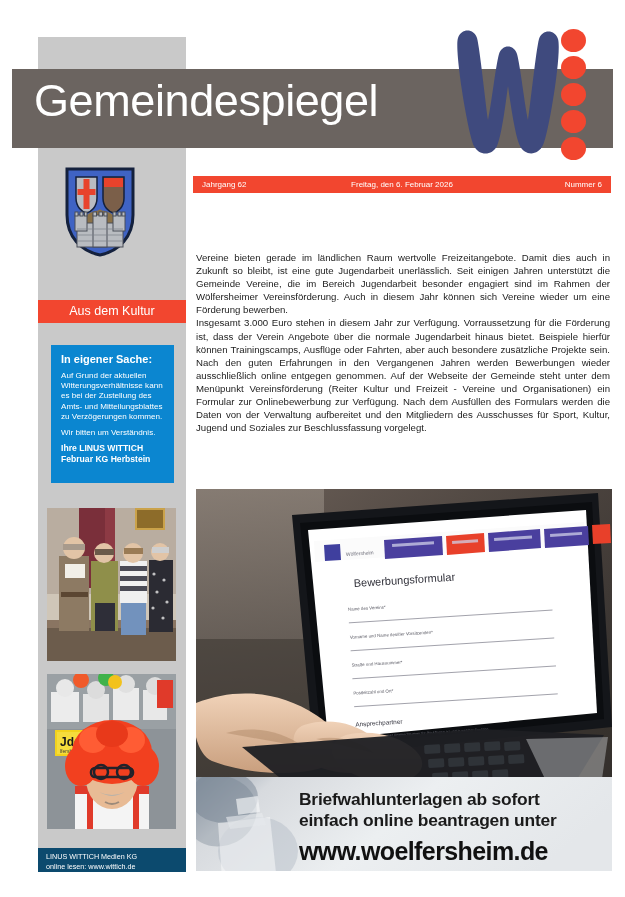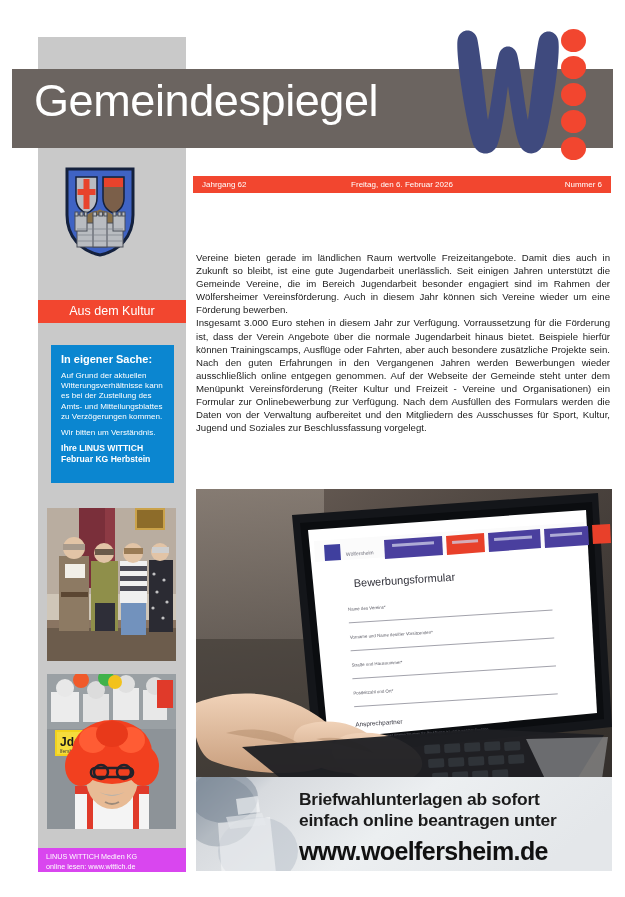--- a/index.html
+++ b/index.html
@@ -83,21 +83,21 @@
   .bluebox .bb-b{font-size:8.6px;font-weight:bold;line-height:10.6px;}
 
   
   .sbphoto{position:absolute;left:47px;top:508px;width:129px;height:153px;overflow:hidden;background:#d7cfc4;}
   .sbphoto2{position:absolute;left:47px;top:674px;width:129px;height:155px;overflow:hidden;background:#9aa2a6;}
   .sbphoto svg,.sbphoto2 svg{display:block;width:100%;height:100%;}
 
   
   .sbfooter{
     position:absolute;left:38px;top:848px;width:148px;height:24px;
-    background:#d946ef;color:#ffffff;font-size:7.2px;line-height:9.5px;
+    background:#0c4a6e;color:#ffffff;font-size:7.2px;line-height:9.5px;
     padding:4px 0 0 8px;box-sizing:border-box;
   }
 
   
   .headline{
     position:absolute;left:196px;top:221px;width:416px;
     font-size:19.5px;font-weight:bold;line-height:24px;letter-spacing:-0.3px;
     color:#111111;
   }
   .article{

